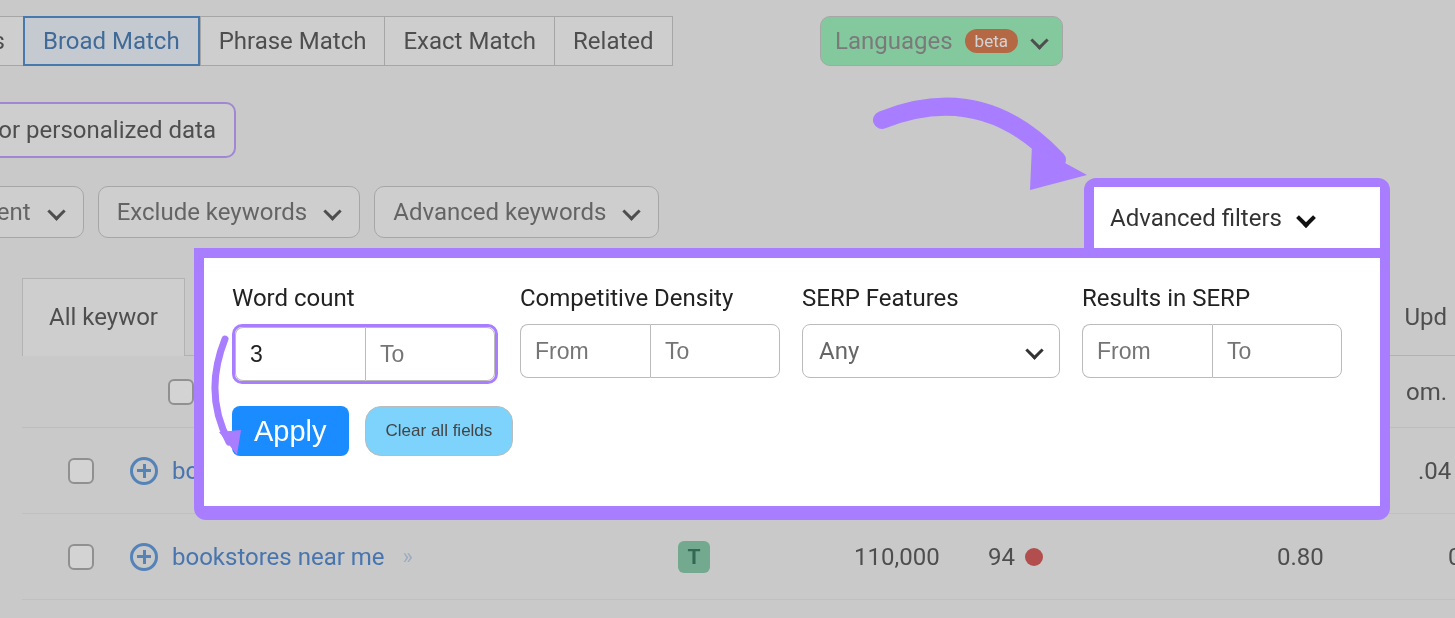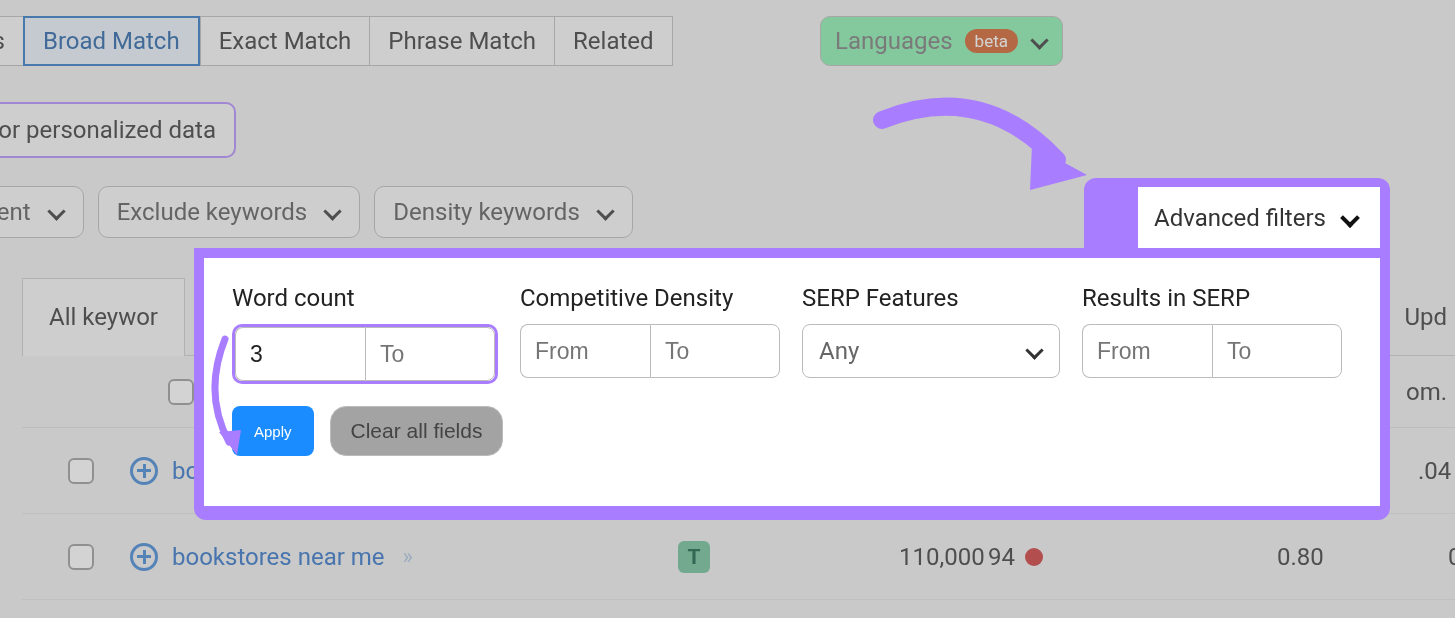--- a/index.html
+++ b/index.html
@@ -19,42 +19,42 @@
   .chev { width:18px; height:18px; position:relative; flex: 0 0 18px; }
   .chev::before { content:""; position:absolute; left:3px; top:2px; width:10px; height:10px; border-right:3px solid #333; border-bottom:3px solid #333; transform:rotate(45deg); }
   .chev.thick::before { border-width:4px; border-color:#111; }
 
   .personalized { position:absolute; top:102px; left:-30px; height:56px; border:2px solid #b28bff; border-radius:10px; padding:0 18px; display:flex; align-items:center; background:#f7f7f7; }
 
   .filters-row { position:absolute; top:186px; left:-30px; display:flex; gap:14px; align-items:center; }
   .pill { height:52px; border:1px solid #bbb; border-radius:10px; padding:0 18px; display:flex; align-items:center; gap:16px; cursor:pointer; background:#f7f7f7; color:#555; }
 
   .adv-frame { position:absolute; top:178px; left:1084px; width:306px; height:70px; background:#a97dff; border-radius:12px 12px 0 0; z-index:200; }
-  .adv-btn { position:absolute; top:9px; left:10px; right:10px; bottom:0; background:#fff; display:flex; align-items:center; gap:14px; padding:0 16px; cursor:pointer;margin-left:44px; }
+  .adv-btn { position:absolute; top:9px; left:10px; right:10px; bottom:0; background:#fff; display:flex; align-items:center; gap:14px; padding:0 16px; cursor:pointer; }
 
   .arrow-svg { position:absolute; left:872px; top:90px; z-index:210; pointer-events:none; }
 
   .table-area { position:absolute; top:278px; left:22px; right:0; }
   .thead { height:78px; border-bottom:1px solid #ccc; display:flex; align-items:center; }
   .thead .kw-tab { height:78px; border:1px solid #ccc; border-bottom:none; padding:0 26px; display:flex; align-items:center; background:#f7f7f7; color:#333; }
   .thead .upd { margin-left:auto; margin-right:8px; color:#333; }
   .head-row2 { height:72px; border-bottom:1px solid #ddd; display:flex; align-items:center; padding-left:100px;}
   .head-row2 .om { margin-left:auto; margin-right:8px; }
 
   .row { height:86px; border-bottom:1px solid #e2e2e2; display:flex; align-items:center; gap:14px; position:relative; }
   .cb { width:26px; height:26px; border:2px solid #999; border-radius:6px; margin-left:46px; margin-right:22px; cursor:pointer; background:#fff; }
   .plus { width:28px; height:28px; border:3px solid #3d84d6; border-radius:50%; position:relative; cursor:pointer; display:flex; align-items:center; justify-content:center; }
   .plus::before,.plus::after { content:""; position:absolute; background:#3d84d6; }
   .plus::before { width:14px; height:3px;} .plus::after{ width:3px; height:14px;}
   .kw-link { color:#2a6fc7; cursor:pointer; }
   .dchev { color:#aac3e2; font-size:22px; margin-left:4px; letter-spacing:-6px; }
 
   .cell-t { position:absolute; left:656px; }
   .tbadge { width:32px; height:32px; background:#6abf97; border-radius:6px; color:#0b5a3c; font-weight:700; display:flex; align-items:center; justify-content:center; font-size:21px; }
-  .cell-vol { position:absolute; left:877px; }
+  .cell-vol { position:absolute; left:832px; }
   .cell-num { position:absolute; left:966px; display:flex; align-items:center; gap:10px; }
   .dot { width:18px; height:18px; border-radius:50%; background:#c33; }
   .cell-80 { position:absolute; left:1255px; }
   .cell-v1 { position:absolute; left:1426px; }
   .cell-v2 { position:absolute; left:1396px; }
 
   
   .popframe { position:absolute; top:248px; left:194px; width:1196px; height:272px; background:#a97dff; border-radius:0 0 12px 12px; z-index:300; }
   .popover { position:absolute; inset:10px 10px 14px 10px; background:#fff; padding:26px 28px 24px 28px; }
   .pop-grid { display:flex; gap:22px; }
@@ -63,40 +63,40 @@
   .pair { display:flex; }
   .pinput { width:130px; height:54px; border:1px solid #bbb; border-radius:8px; padding:0 14px; font-size:23px; color:#3b82f6; outline:none; }
   .pair .pinput:first-child { border-top-right-radius:0; border-bottom-right-radius:0; border-right:none; }
   .pair .pinput:last-child { border-top-left-radius:0; border-bottom-left-radius:0; }
   .hlpair { border:3px solid #a97dff; border-radius:10px; padding:0; }
   .hlpair .pinput:first-child { color:#222; }
 
   .select { width:258px; height:54px; border:1px solid #bbb; border-radius:8px; display:flex; align-items:center; justify-content:space-between; padding:0 16px; color:#666; cursor:pointer; }
 
   .btn-row { margin-top:22px; display:flex; gap:16px; align-items:center; }
-  .apply { background:#1a8cff; color:#fff; border:none; border-radius:8px; height:50px; padding:0 22px; font-size:15px; cursor:pointer; }
-  .clear { background:#a3a3a3; border:1px solid #bbb; border-radius:16px; height:50px; padding:0 20px; font-size:21px; color:#444; cursor:pointer; }
+  .apply { background:#1a8cff; color:#fff; border:none; border-radius:8px; height:50px; padding:0 22px; font-size:29px; cursor:pointer; }
+  .clear { background:#7dd3fc; border:1px solid #bbb; border-radius:16px; height:50px; padding:0 20px; font-size:17px; color:#444; cursor:pointer; }
 
   .arrow2 { position:absolute; left:205px; top:334px; z-index:310; pointer-events:none; }
 </style>
 </head>
 <body>
 
 <div class="tabs-row">
   <div class="tab">
       <span>ds</span>
     </div>
   <div class="tab active">
       <span>Broad Match</span>
     </div>
   <div class="tab">
+      <span>Phrase Match</span>
+    </div>
+  <div class="tab">
       <span>Exact Match</span>
-    </div>
-  <div class="tab">
-      <span>Phrase Match</span>
     </div>
   <div class="tab">
       <span>Related</span>
     </div>
 </div>
 
 <div class="lang-btn">
   <span>Languages</span>
   <span class="beta">beta</span>
   <span class="chev"></span>
@@ -109,21 +109,21 @@
 <div class="filters-row">
   <div class="pill">
       <span>tent</span>
       <span class="chev"></span>
     </div>
   <div class="pill">
       <span>Exclude keywords</span>
       <span class="chev"></span>
     </div>
   <div class="pill">
-      <span>Density keywords</span>
+      <span>Advanced keywords</span>
       <span class="chev"></span>
     </div>
 </div>
 
 <div class="table-area">
   <div class="thead">
     <div class="kw-tab">
         <span>All keywor</span>
       </div>
     <span class="upd">Upd</span>

